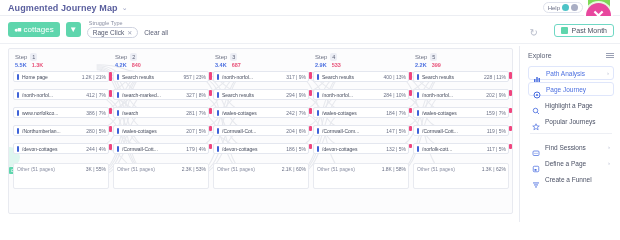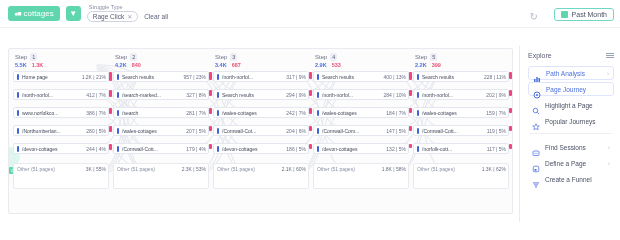--- a/index.html
+++ b/index.html
@@ -168,20 +168,24 @@
   .exp-item .lbl { font-size:6.5px; color:#4a5064; white-space:nowrap; }
   .exp-item.highlight .lbl { color:#4b6fe0; }
   .exp-item .chev { position:absolute; right:4px; font-size:6px; color:#b5bace; }
   .exp-divider { height:1px; background:#edeff4; margin:5px 2px 6px 2px; }
 </style>
 </head>
 <body>
 
 <div id="app">
 
+  <div class="titlebar">
+    <span class="title-text">Augmented Journey Map</span>
+    <span class="title-caret">⌄</span>
+  </div>
 
   <div class="help-pill">
     <span class="lbl">Help</span>
     <span class="dot-ico teal"></span>
     <span class="dot-ico gray"></span>
   </div>
   <div class="green-tab"></div>
   <div class="close-x">✕</div>
 
   <div class="filterbar">

